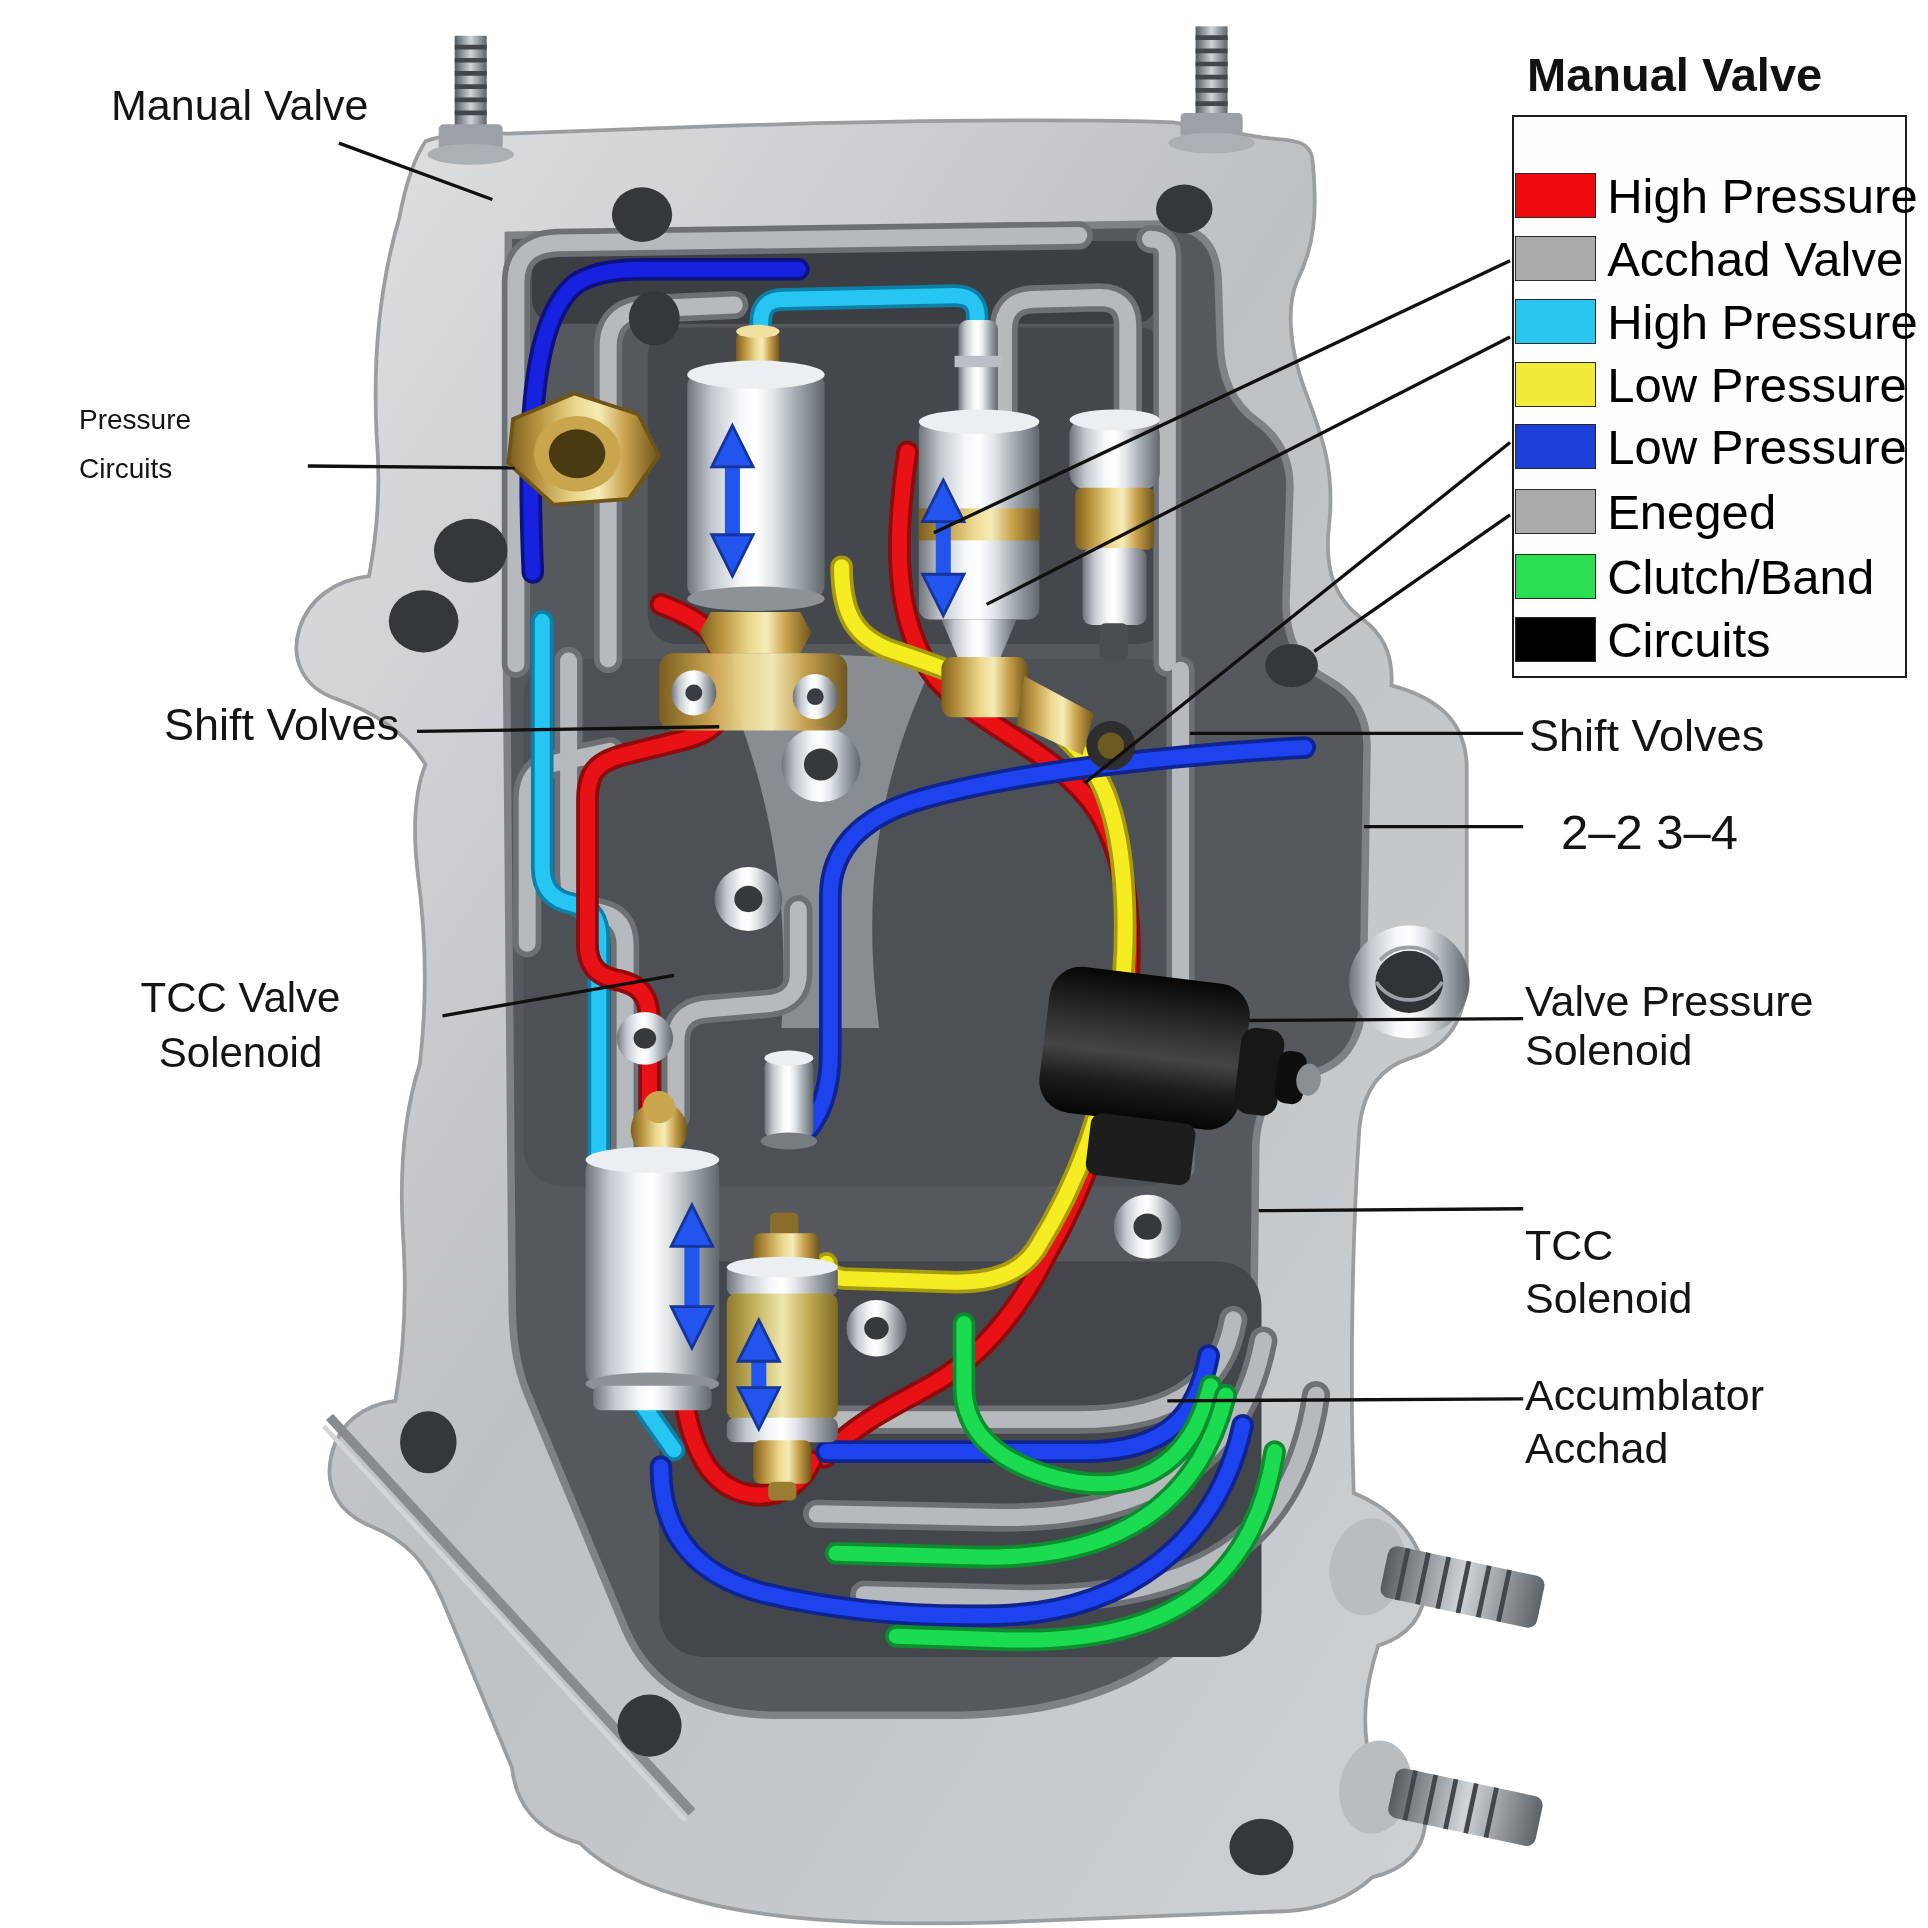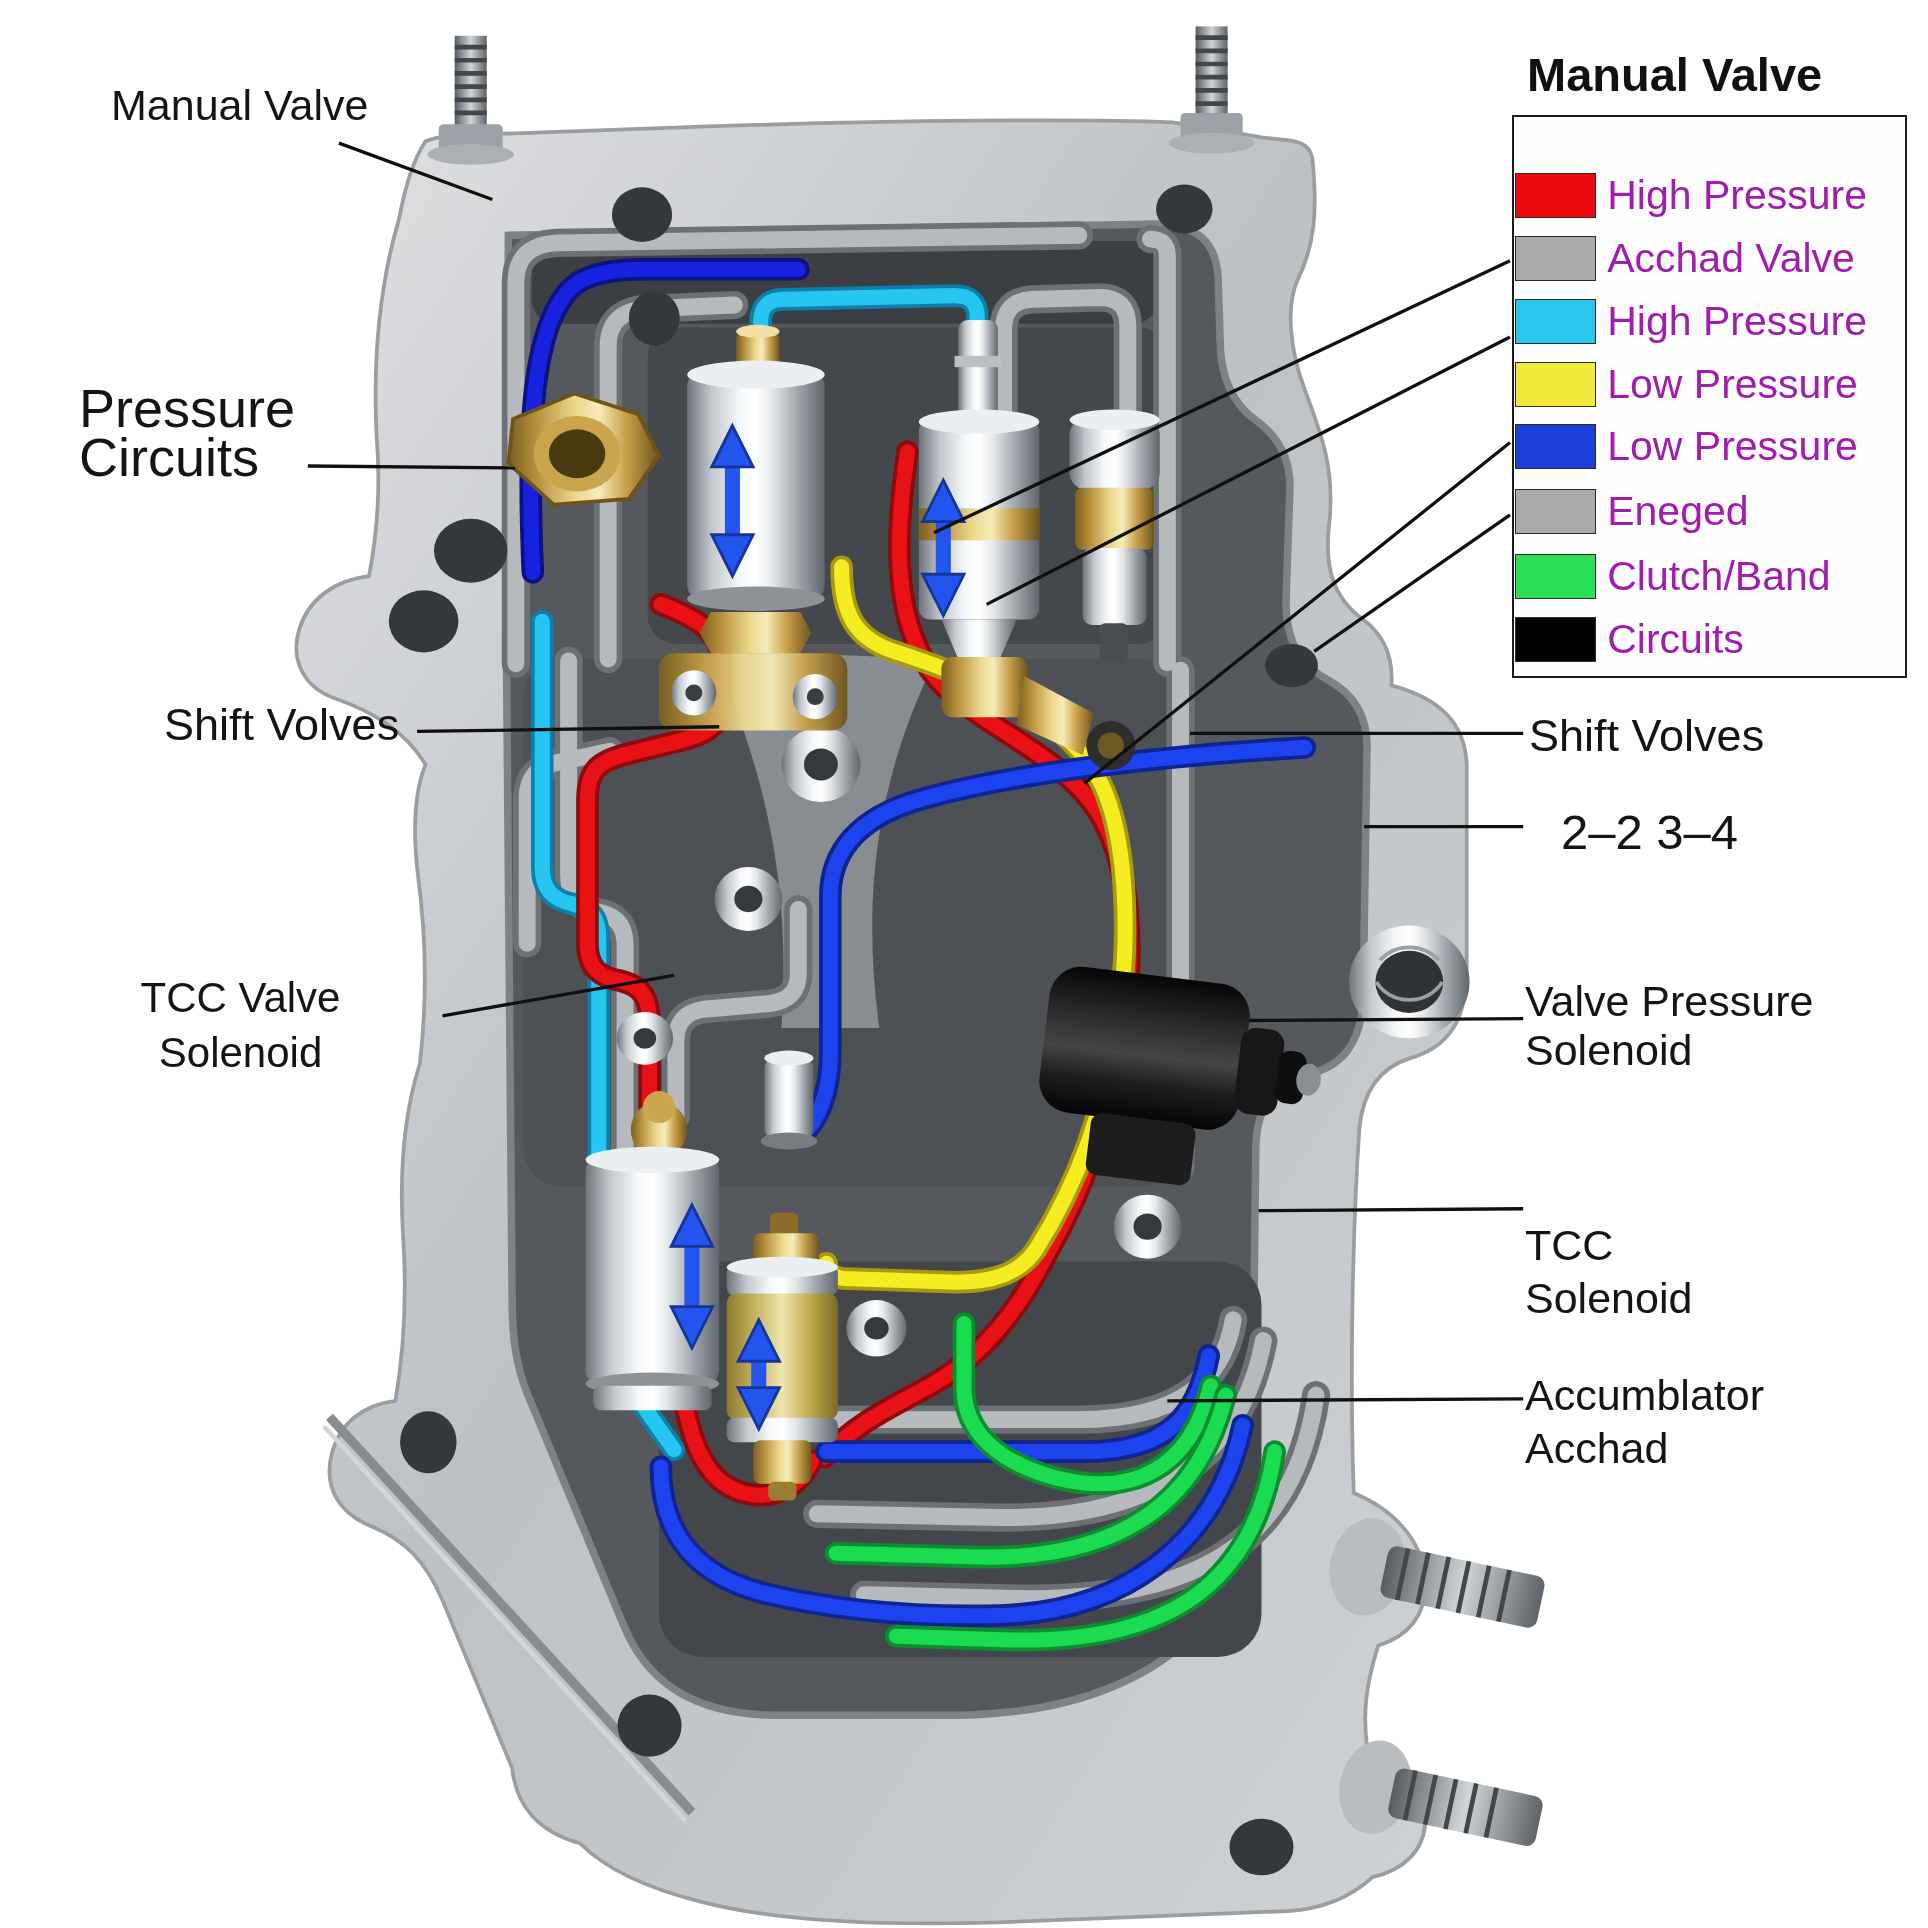--- a/index.html
+++ b/index.html
@@ -2,34 +2,34 @@
 <html style="font-size:15px"><head>
 <meta charset="utf-8">
 <style>
   html,body{margin:0;padding:0;background:#ffffff;}
   #canvas{position:relative;width:1928px;height:1928px;background:#ffffff;overflow:hidden;
           font-family:"Liberation Sans",sans-serif;text-decoration:underline;}
   #art{position:absolute;left:0;top:0;width:1928px;height:1928px;}
   .lbl{position:absolute;color:#141414;white-space:nowrap;}
   .lbl div{white-space:nowrap;}
   #lbl-manual-valve{left:111px;top:81px;font-size:43px;}
-  #lbl-pressure-regulator{left:79px;top:384px;font-size:54px;line-height:49px;}
+  #lbl-pressure-regulator{left:79px;top:395px;font-size:28px;line-height:49px;}
   #lbl-shift-valves-left{left:164px;top:699px;font-size:45px;}
   #lbl-tcc-valve-solenoid{left:83px;top:970px;width:315px;text-align:center;font-size:42px;line-height:55px;white-space:normal;}
   #lbl-shift-valves-right{left:1529px;top:710px;font-size:45px;}
   #lbl-gear-range{left:1529px;top:804px;font-size:49px;margin-left:32px;}
   #lbl-line-pressure{left:1525px;top:977px;font-size:43px;line-height:49px;}
   #lbl-tcc-solenoid{left:1525px;top:1173px;font-size:43px;line-height:53px;margin-top:46px;}
   #lbl-accumulator{left:1525px;top:1369px;font-size:43px;line-height:53px;}
   #legend-title{position:absolute;left:1527px;top:47px;font-size:47px;font-weight:bold;color:#111;}
   #legend-box{position:absolute;left:1512px;top:115px;width:395px;height:563px;
               border:2.8px solid #1c1c1c;background:#fefefe;box-sizing:border-box;}
   .lg-row{position:absolute;left:0.9px;height:45px;display:flex;align-items:center;}
   .lg-swatch{width:81px;height:45px;border:1.9px solid #2a2a2a;box-sizing:border-box;flex:0 0 auto;}
-  .lg-label{margin-left:11.3px;font-size:41px;color:#a21caf;white-space:nowrap;}
+  .lg-label{margin-left:11.3px;font-size:49px;color:#000000;white-space:nowrap;}
   .r0{top:56px}.r1{top:119px}.r2{top:182px}.r3{top:245px}
   .r4{top:307px}.r5{top:372px}.r6{top:437px}.r7{top:500px}
 </style>
 </head>
 <body>
 
 <div id="canvas">
 
 <svg id="art" viewBox="0 0 2048 2048">
   <defs>

